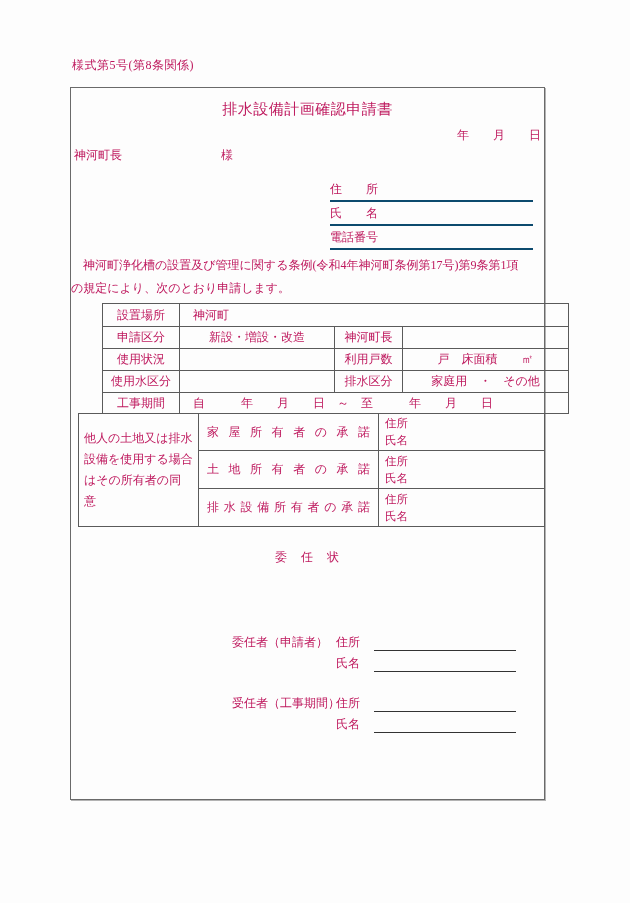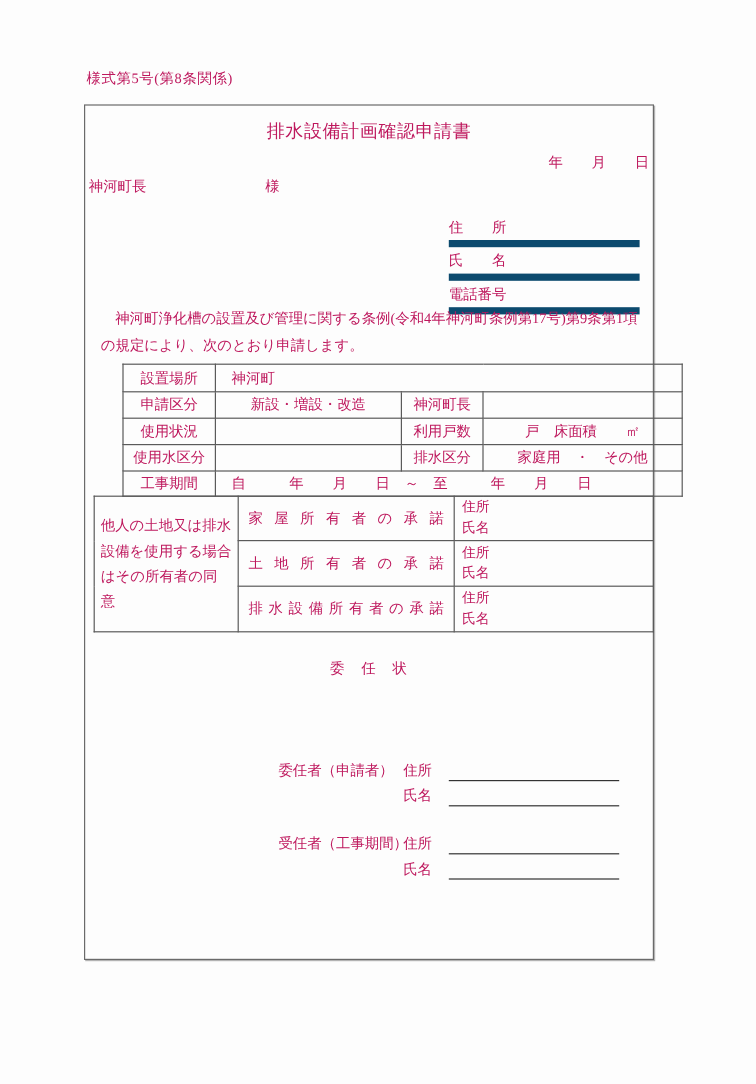--- a/index.html
+++ b/index.html
@@ -21,23 +21,23 @@
     background: #fdfdfd;
   }
   .doc-title {
     position: absolute; top: 12px; left: 0; width: 100%;
     text-align: center; font-size: 15px; letter-spacing: 0.5px;
   }
   .date-line { position: absolute; top: 39px; right: 3px; }
   .addressee-line { position: absolute; top: 59px; left: 3px; }
   .honorific { margin-left: 99px; }
   .credentials { position: absolute; top: 90px; left: 259px; width: 203px; }
-  .cred-row { height: 22px; line-height: 22px; border-bottom: 6px solid #0c4a6e; margin-left: 44px; }
+  .cred-row { height: 22px; line-height: 22px; border-bottom: 2px solid #0c4a6e; }
   .intro {
-    position: absolute; top: 166px; left: 13px; width: 466px;
+    position: absolute; top: 166px; left: 0; width: 466px;
     line-height: 23px; white-space: pre-line;
   }
   table { border-collapse: collapse; table-layout: fixed; }
   .form-table { position: absolute; top: 215px; left: 7px; width: 466px; margin-left: 24px; }
   .consent-table { position: absolute; top: 325px; left: 7px; width: 466px; }
   td { border: 1px solid #5a5a5a; padding: 0; vertical-align: middle; overflow: hidden; }
   .cell-label { text-align: center; }
   .cell-value-left { padding-left: 13px; }
   .cell-center { text-align: center; }
   .side-label {

